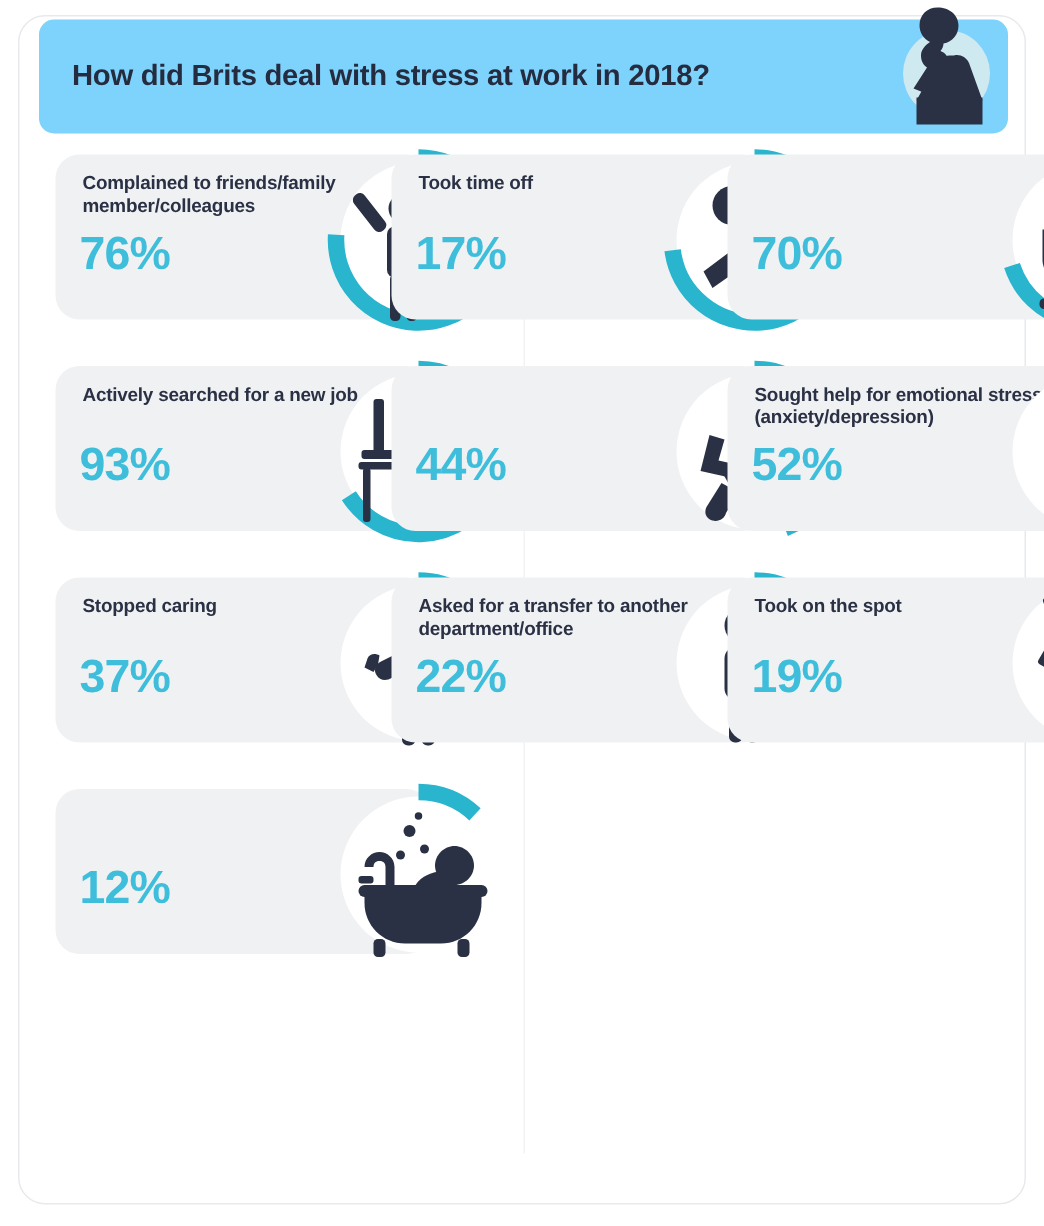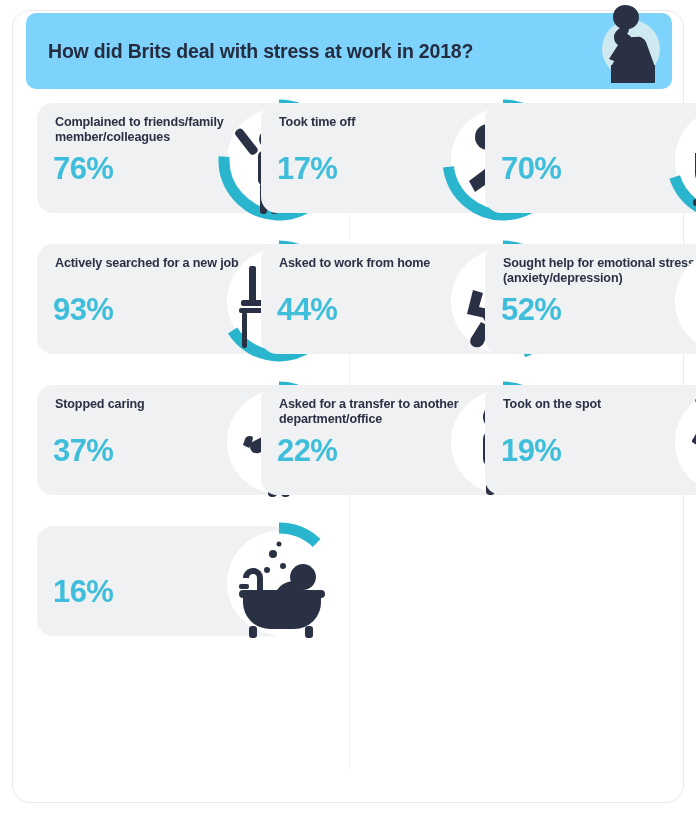--- a/index.html
+++ b/index.html
@@ -215,21 +215,20 @@
               <rect class="fig" x="98" y="58" width="5" height="60" rx="2"></rect>
               <rect class="fig" x="92" y="86" width="14" height="5" rx="2"></rect>
             </svg>
           </div>
         </div>
       </div>
 
       <div class="cell">
         <div class="stat">
           <div class="pill"></div>
-          <div class="label">Asked to work from home</div>
           <div class="value">44%</div>
           <div class="viz">
             <svg viewBox="0 0 140 138">
               <circle class="disc" cx="70" cy="69" r="52"></circle>
               <path class="arc" d="M 70 14 A 55 55 0 0 1 90.25 120.14"></path>
               <circle class="fig" cx="86" cy="44" r="12"></circle>
               <path class="fig" d="M80 56c-8 0-14 7-14 15v16h28V70c0-8-6-14-14-14z"></path>
               <path class="fig" d="M66 72l-18 10 5 9 19-10z"></path>
               <path class="fig" d="M40 58l-6 24 18 4 3-9-9-2 4-14z"></path>
               <path class="fig" d="M48 90l-10 16c-2 4 0 8 4 9s8-1 9-5l8-14z"></path>
@@ -325,21 +324,21 @@
               <rect class="fig" x="96" y="50" width="13" height="17" rx="2" transform="rotate(18 102 58)"></rect>
               <rect class="fig" x="38" y="56" width="13" height="17" rx="2" transform="rotate(30 44 64)"></rect>
             </svg>
           </div>
         </div>
       </div>
 
       <div class="cell">
         <div class="stat">
           <div class="pill"></div>
-          <div class="value">16%</div>
+          <div class="value">12%</div>
           <div class="viz">
             <svg viewBox="0 0 140 138">
               <circle class="disc" cx="70" cy="69" r="52"></circle>
               <path class="arc" d="M 70 14 A 55 55 0 0 1 107.65 28.91"></path>
               <path class="fig" d="M94 50c-7 0-13 6-13 13s6 13 13 13 13-6 13-13-6-13-13-13z"></path>
               <path class="fig" d="M68 76c4-6 11-9 18-9h8v11H68z"></path>
               <path class="fig" d="M34 80h78v8c0 15-12 27-27 27H61c-15 0-27-12-27-27z"></path>
               <rect class="fig" x="30" y="76" width="86" height="8" rx="4"></rect>
               <path class="fig" d="M34 64c0-6 5-10 10-10s10 4 10 10v12h-6V64c0-3-2-4-4-4s-4 1-4 4z"></path>
               <rect class="fig" x="30" y="70" width="10" height="5" rx="2"></rect>

